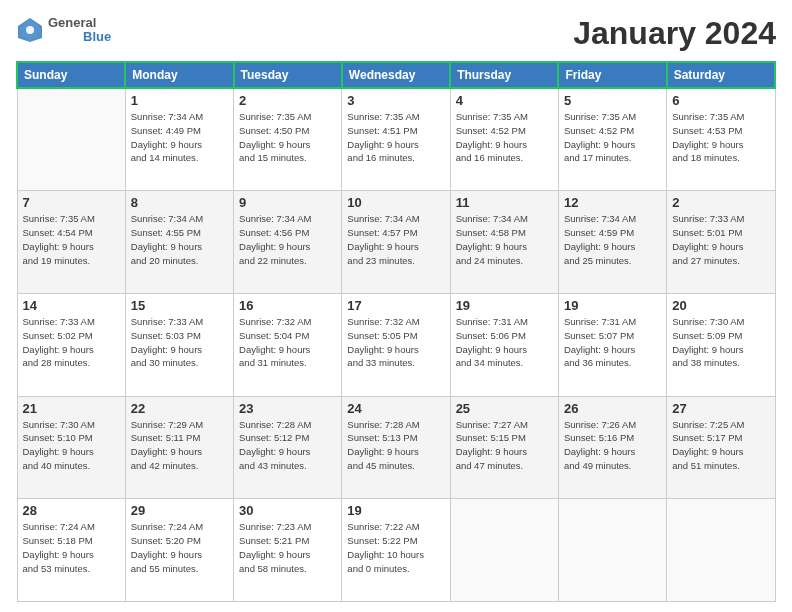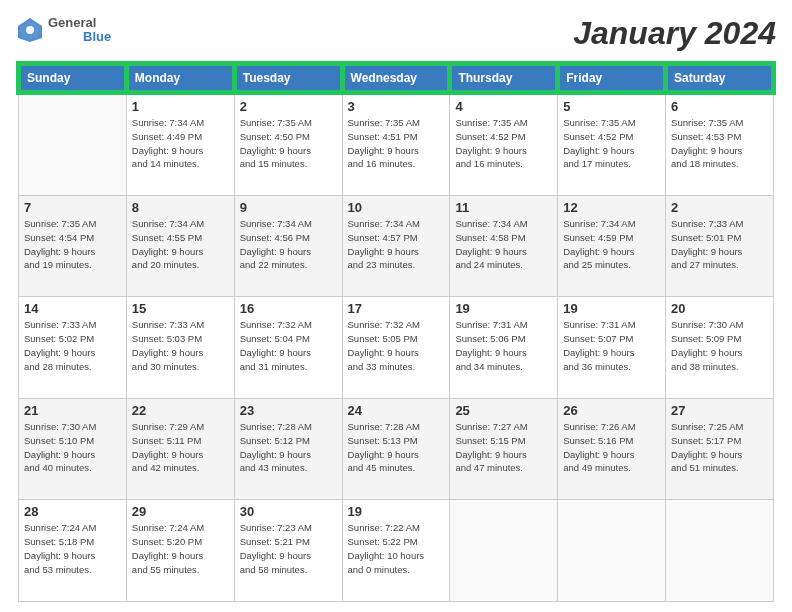--- a/index.html
+++ b/index.html
@@ -43,42 +43,41 @@
       height: 28px;
     }
     .title-block {
       text-align: right;
     }
     .title-block h1 {
       font-size: 32px;
       font-weight: bold;
       color: #333;
       line-height: 1.1;
-      font-style: italic;
     }
     .title-block h2 {
       font-size: 14px;
       color: #555;
       font-weight: normal;
     }
     .calendar {
       flex: 1;
       border: 1px solid #ccc;
       border-collapse: collapse;
       width: 100%;
       table-layout: fixed;
     }
     .calendar th {
       background: #3a7abf;
       color: #fff;
       font-size: 12px;
       font-weight: bold;
       padding: 5px 6px;
       text-align: left;
-      border: 5px solid #22c55e;
+      border: 2px solid #22c55e;
     }
     .calendar td {
       border: 1px solid #ccc;
       vertical-align: top;
       padding: 4px 5px;
       font-size: 10px;
       color: #333;
       height: 82px;
     }
     .calendar td.empty {

